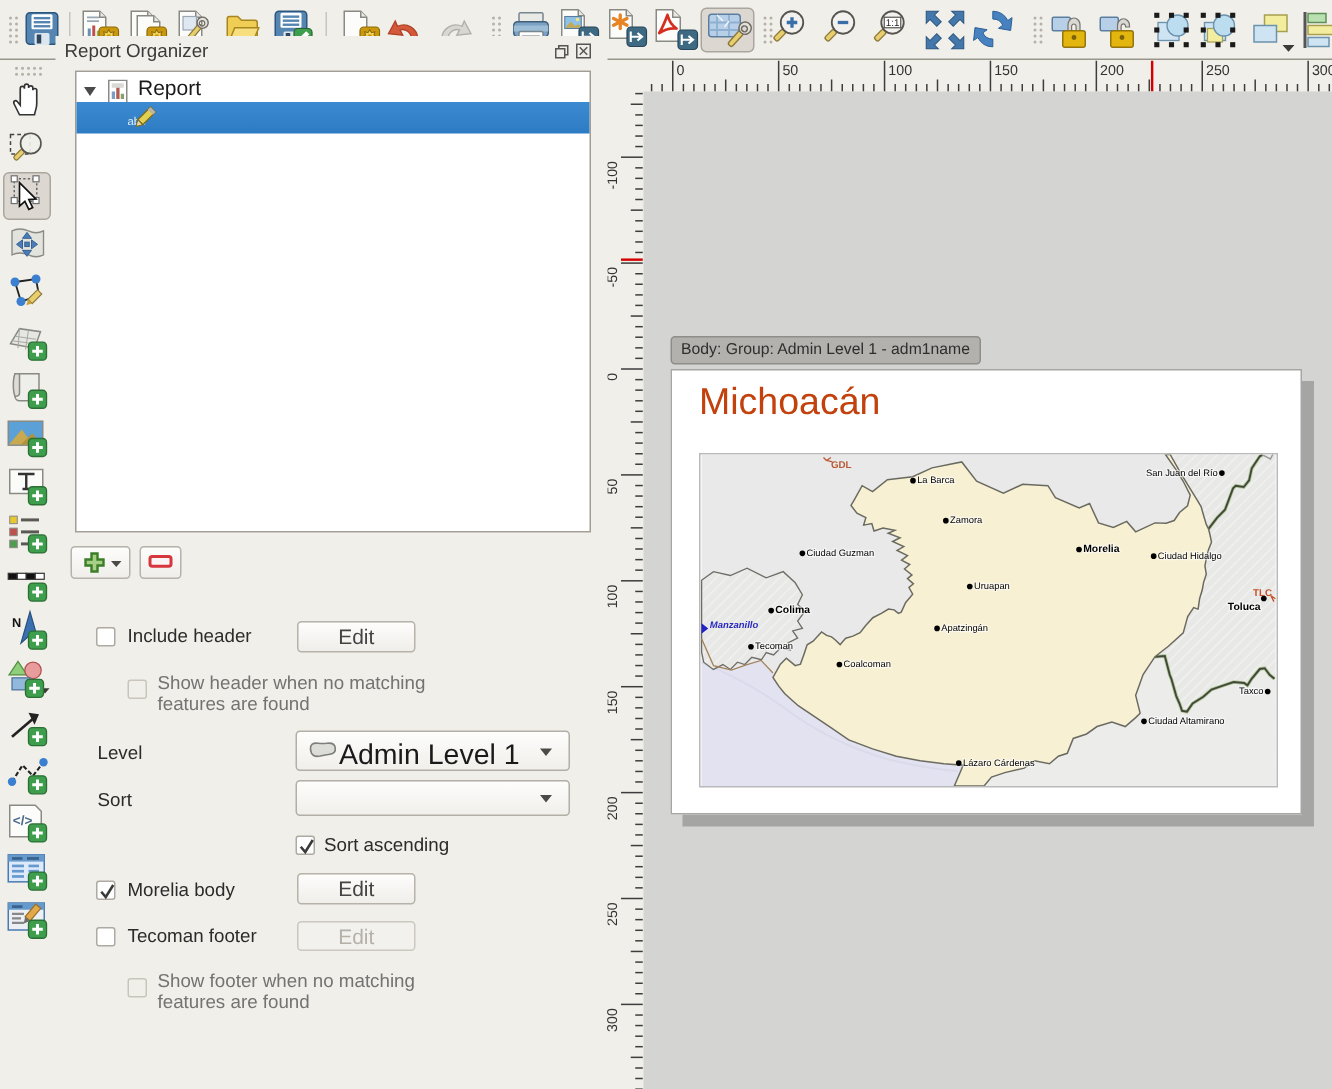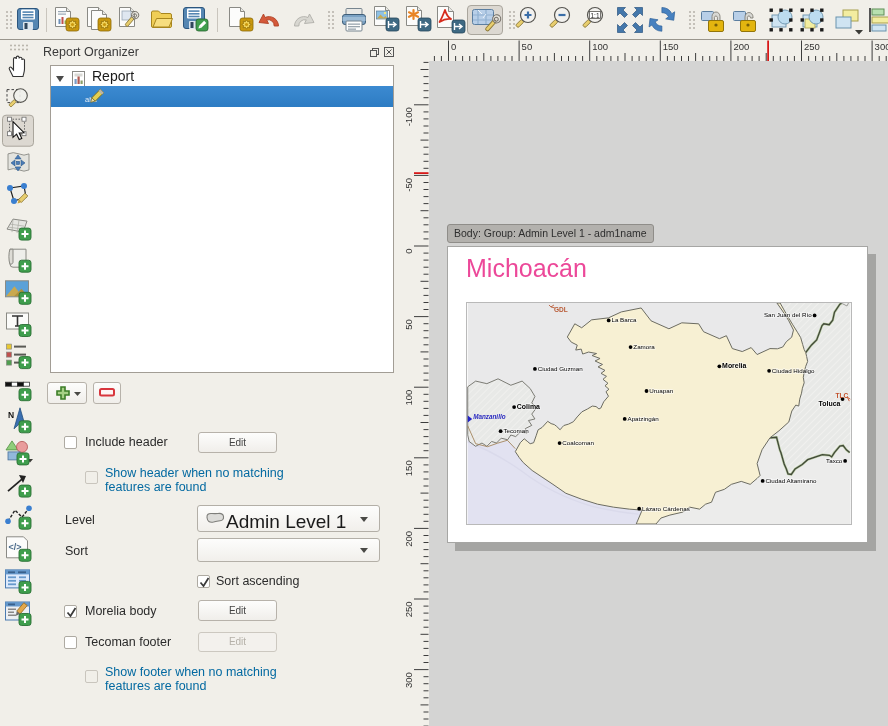--- a/index.html
+++ b/index.html
@@ -1,27 +1,27 @@
 <!DOCTYPE html>
 <html><head><meta charset="utf-8"><style>
 *{margin:0;padding:0;box-sizing:border-box}
 html,body{width:888px;height:726px;overflow:hidden;font-family:"Liberation Sans",sans-serif;background:#f1efe9;-webkit-font-smoothing:antialiased}
 .abs{position:absolute}
 #toolbar{position:absolute;left:0;top:0;width:888px;height:40px;background:#f1efe9;border-bottom:1px solid #99958c}
-#panel{position:absolute;left:37px;top:42px;width:368px;height:603px;background:#f1efe9;font-size:12.5px;color:#2b2b2b}
+#panel{position:absolute;left:37px;top:24px;width:368px;height:603px;background:#f1efe9;font-size:12.5px;color:#2b2b2b}
 #canvas{position:absolute;left:429px;top:61px;width:459px;height:665px;background:#d4d4d3}
 #page{position:absolute;left:18px;top:185px;width:421px;height:297px;background:#fff;border:1px solid #a6a6a4;box-shadow:8px 8px 0 #a5a5a3}
 #tip{position:absolute;left:18px;top:163px;width:207px;height:19px;background:#b3b1ad;border:1px solid #8f8d89;border-radius:3px;font-size:10.5px;color:#2e2e2e;line-height:17px;padding-left:6px}
-.btn{position:absolute;background:linear-gradient(#fdfdfc,#f0eeea);border:1px solid #b7b2aa;border-radius:3px;text-align:center;color:#444;font-size:10px}
+.btn{position:absolute;background:linear-gradient(#fdfdfc,#f0eeea);border:1px solid #b7b2aa;border-radius:3px;text-align:center;color:#444;font-size:14px}
 .btn.dis{background:#f3f1ed;border-color:#ccc8c0;color:#b5b1a9}
 .cb{position:absolute;width:13px;height:13px;background:#fff;border:1px solid #aeaaa2;border-radius:2px}
 .cb.dis{background:#f1efe9;border-color:#c9c5bd}
 .cb.chk svg{position:absolute;left:0px;top:0px}
 .lbl{position:absolute;white-space:nowrap}
-.dis-t{color:#0369a1}
+.dis-t{color:#737373}
 .combo{position:absolute;background:linear-gradient(#fdfdfc,#f1efeb);border:1px solid #b3afa7;border-radius:3px}
 .carrow{position:absolute;right:11px;top:50%;margin-top:-2px;width:0;height:0;border-left:4.5px solid transparent;border-right:4.5px solid transparent;border-top:5px solid #4a4a46}
 </style></head><body>
 
 <svg id="tbar-svg" class="abs" style="left:0;top:0" width="888" height="40">
     <circle cx="7" cy="12" r="1" fill="#b5b1a8"></circle>
     <circle cx="11" cy="12" r="1" fill="#b5b1a8"></circle>
     <circle cx="7" cy="16" r="1" fill="#b5b1a8"></circle>
     <circle cx="11" cy="16" r="1" fill="#b5b1a8"></circle>
     <circle cx="7" cy="20" r="1" fill="#b5b1a8"></circle>
@@ -745,21 +745,21 @@
  <div class="cb" style="left:27px;top:594px"></div>
  <div class="lbl" style="left:48px;top:593px">Tecoman footer</div>
  <div class="btn dis" style="left:161px;top:590px;width:79px;height:20px;line-height:18px">Edit</div>
  <div class="cb dis" style="left:48px;top:628px"></div>
  <div class="lbl dis-t" style="left:68px;top:623px">Show footer when no matching<br>features are found</div>
 </div>
 
 <div id="canvas">
 <div id="tip">Body: Group: Admin Level 1 - adm1name</div>
 <div id="page">
-<div class="lbl" style="left:18px;top:7px;font-size:25px;color:#ec4899">Michoacán</div>
+<div class="lbl" style="left:18px;top:7px;font-size:25px;color:#c2410c">Michoacán</div>
 <svg width="386" height="223" viewBox="0 0 386 223" style="position:absolute;left:18px;top:55px;border:1px solid #b9b9b9">
 <defs>
           <pattern id="hh" width="5" height="5" patternTransform="rotate(45)" patternUnits="userSpaceOnUse">
             <rect width="5" height="5" fill="#e8e9e7"></rect>
             <rect width="1.1" height="5" fill="#f0f0ee"></rect>
           </pattern>
         </defs>
 <rect width="386" height="223" fill="#e9e9ea"></rect>
 <polygon points="315.2,0.0 322.0,12.0 328.0,22.0 333.0,30.0 336.0,35.0 338.0,42.0 339.5,47.0 341.0,50.0 342.0,54.0 343.0,59.0 341.0,64.0 339.5,70.0 338.6,75.0 339.5,80.5 337.7,86.0 336.8,91.0 335.0,97.0 334.0,104.0 331.0,103.0 327.0,109.0 324.0,120.0 314.0,129.0 305.0,136.0 297.0,148.0 292.0,162.0 295.0,174.0 292.0,177.0 285.0,183.0 276.0,180.0 266.0,183.0 259.0,188.0 250.0,191.0 246.0,201.0 240.0,203.0 234.0,208.0 224.0,206.0 217.0,211.0 204.0,214.0 195.0,217.0 190.0,223.0 386.0,223.0 386.0,0.0" fill="url(#hh)"></polygon>
 <polygon points="305.0,136.0 311.6,135.5 314.9,148.2 316.0,150.9 319.3,162.5 321.5,167.5 323.2,172.4 326.5,173.0 330.3,167.5 337.5,163.0 343.0,158.1 351.2,155.3 357.9,153.1 365.0,153.7 367.2,155.3 370.0,150.9 375.5,144.3 378.8,143.8 382.1,148.2 385.4,150.9 386.0,151.0 386.0,223.0 190.0,223.0 190.0,223.0 195.0,217.0 204.0,214.0 217.0,211.0 224.0,206.0 234.0,208.0 240.0,203.0 246.0,201.0 250.0,191.0 259.0,188.0 266.0,183.0 276.0,180.0 285.0,183.0 292.0,177.0 295.0,174.0 292.0,162.0 297.0,148.0" fill="#ececeb"></polygon>

